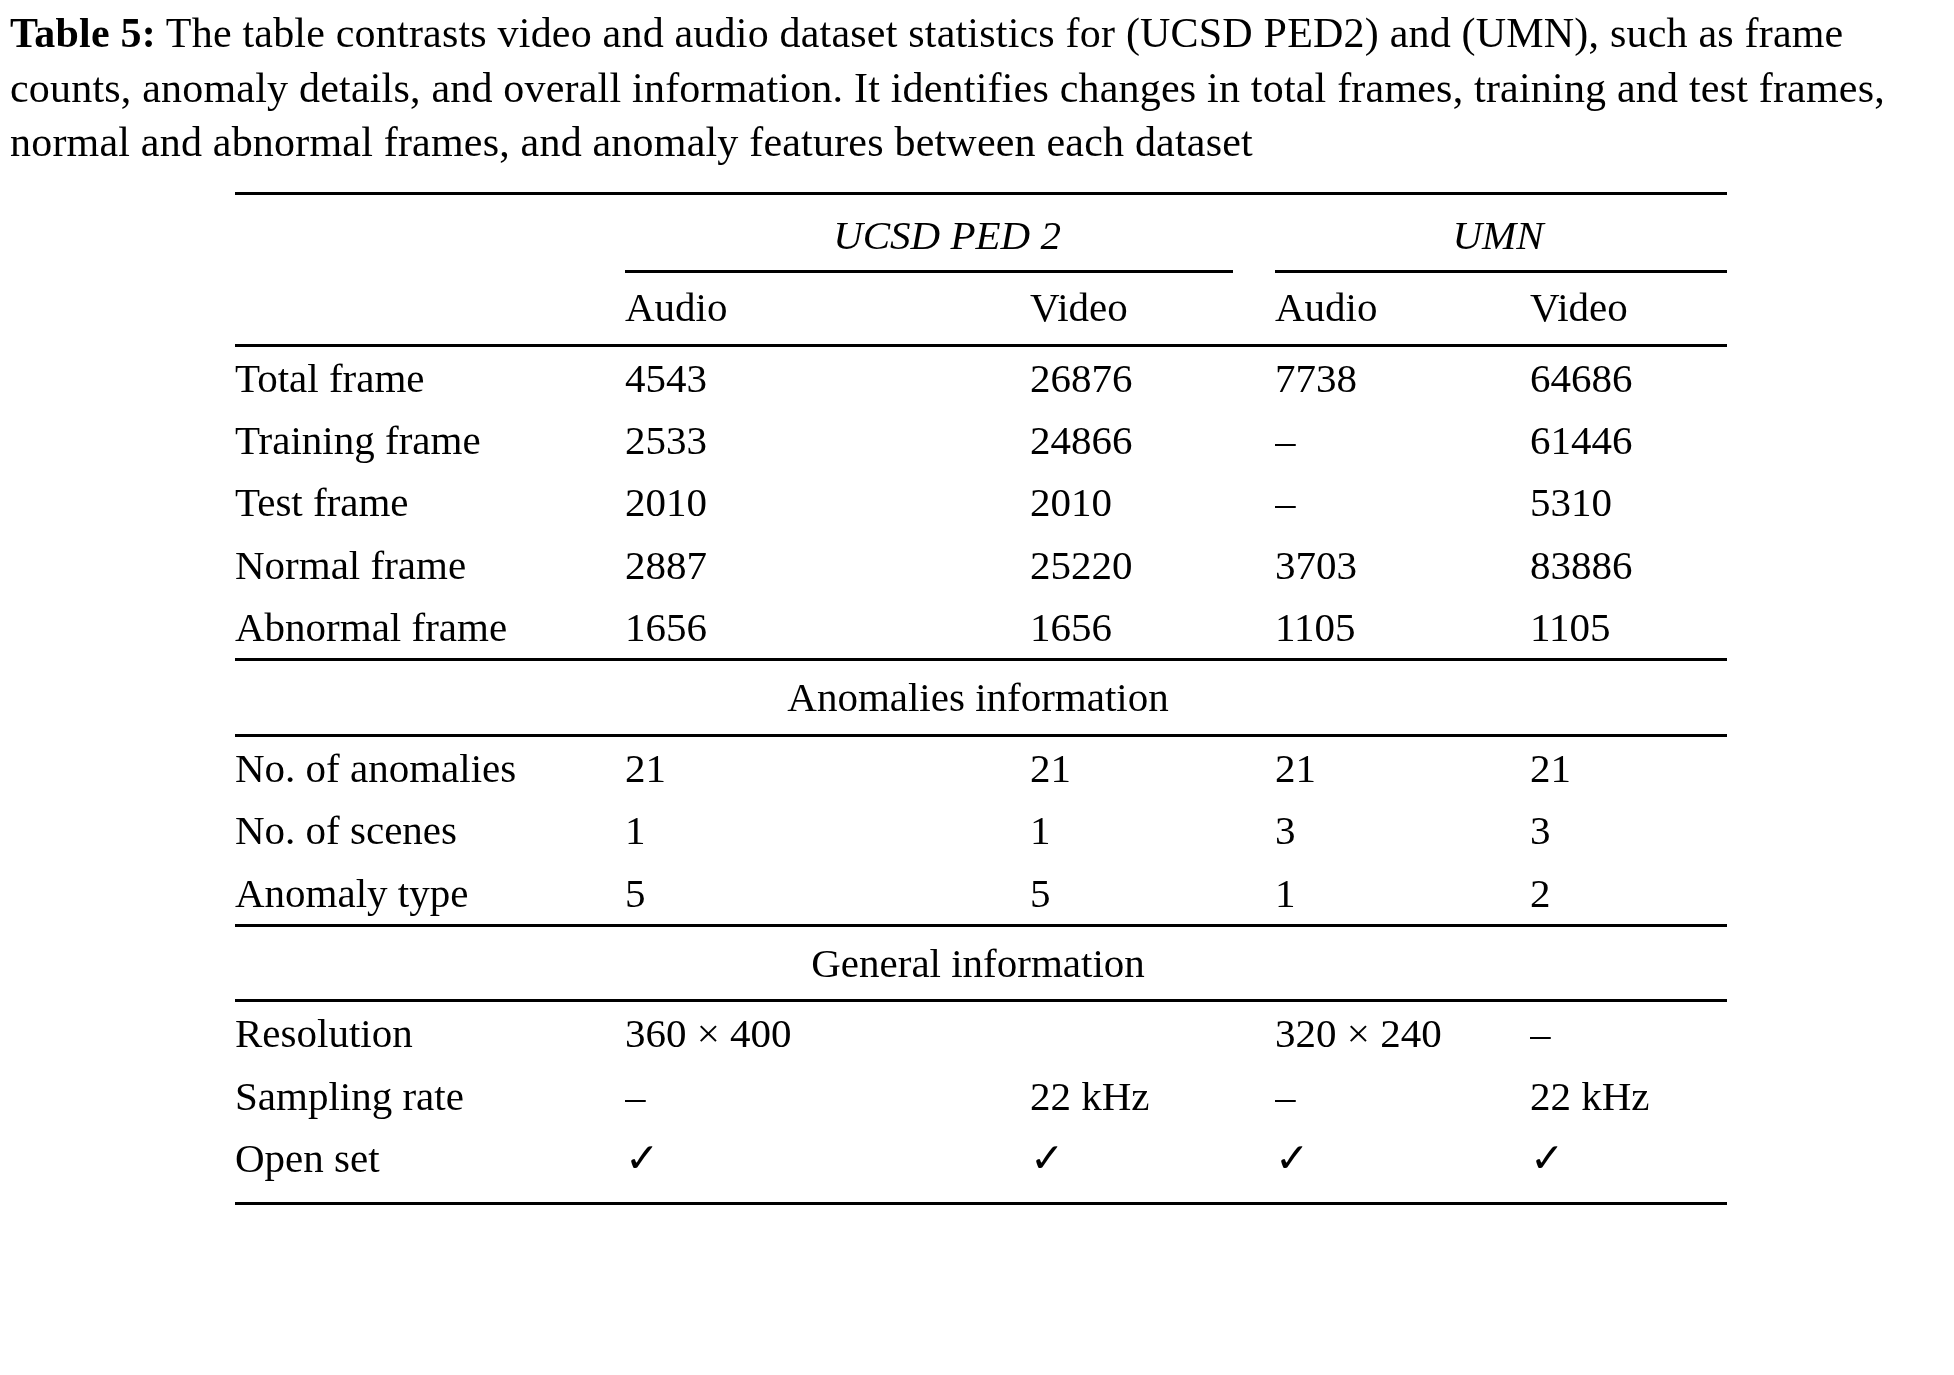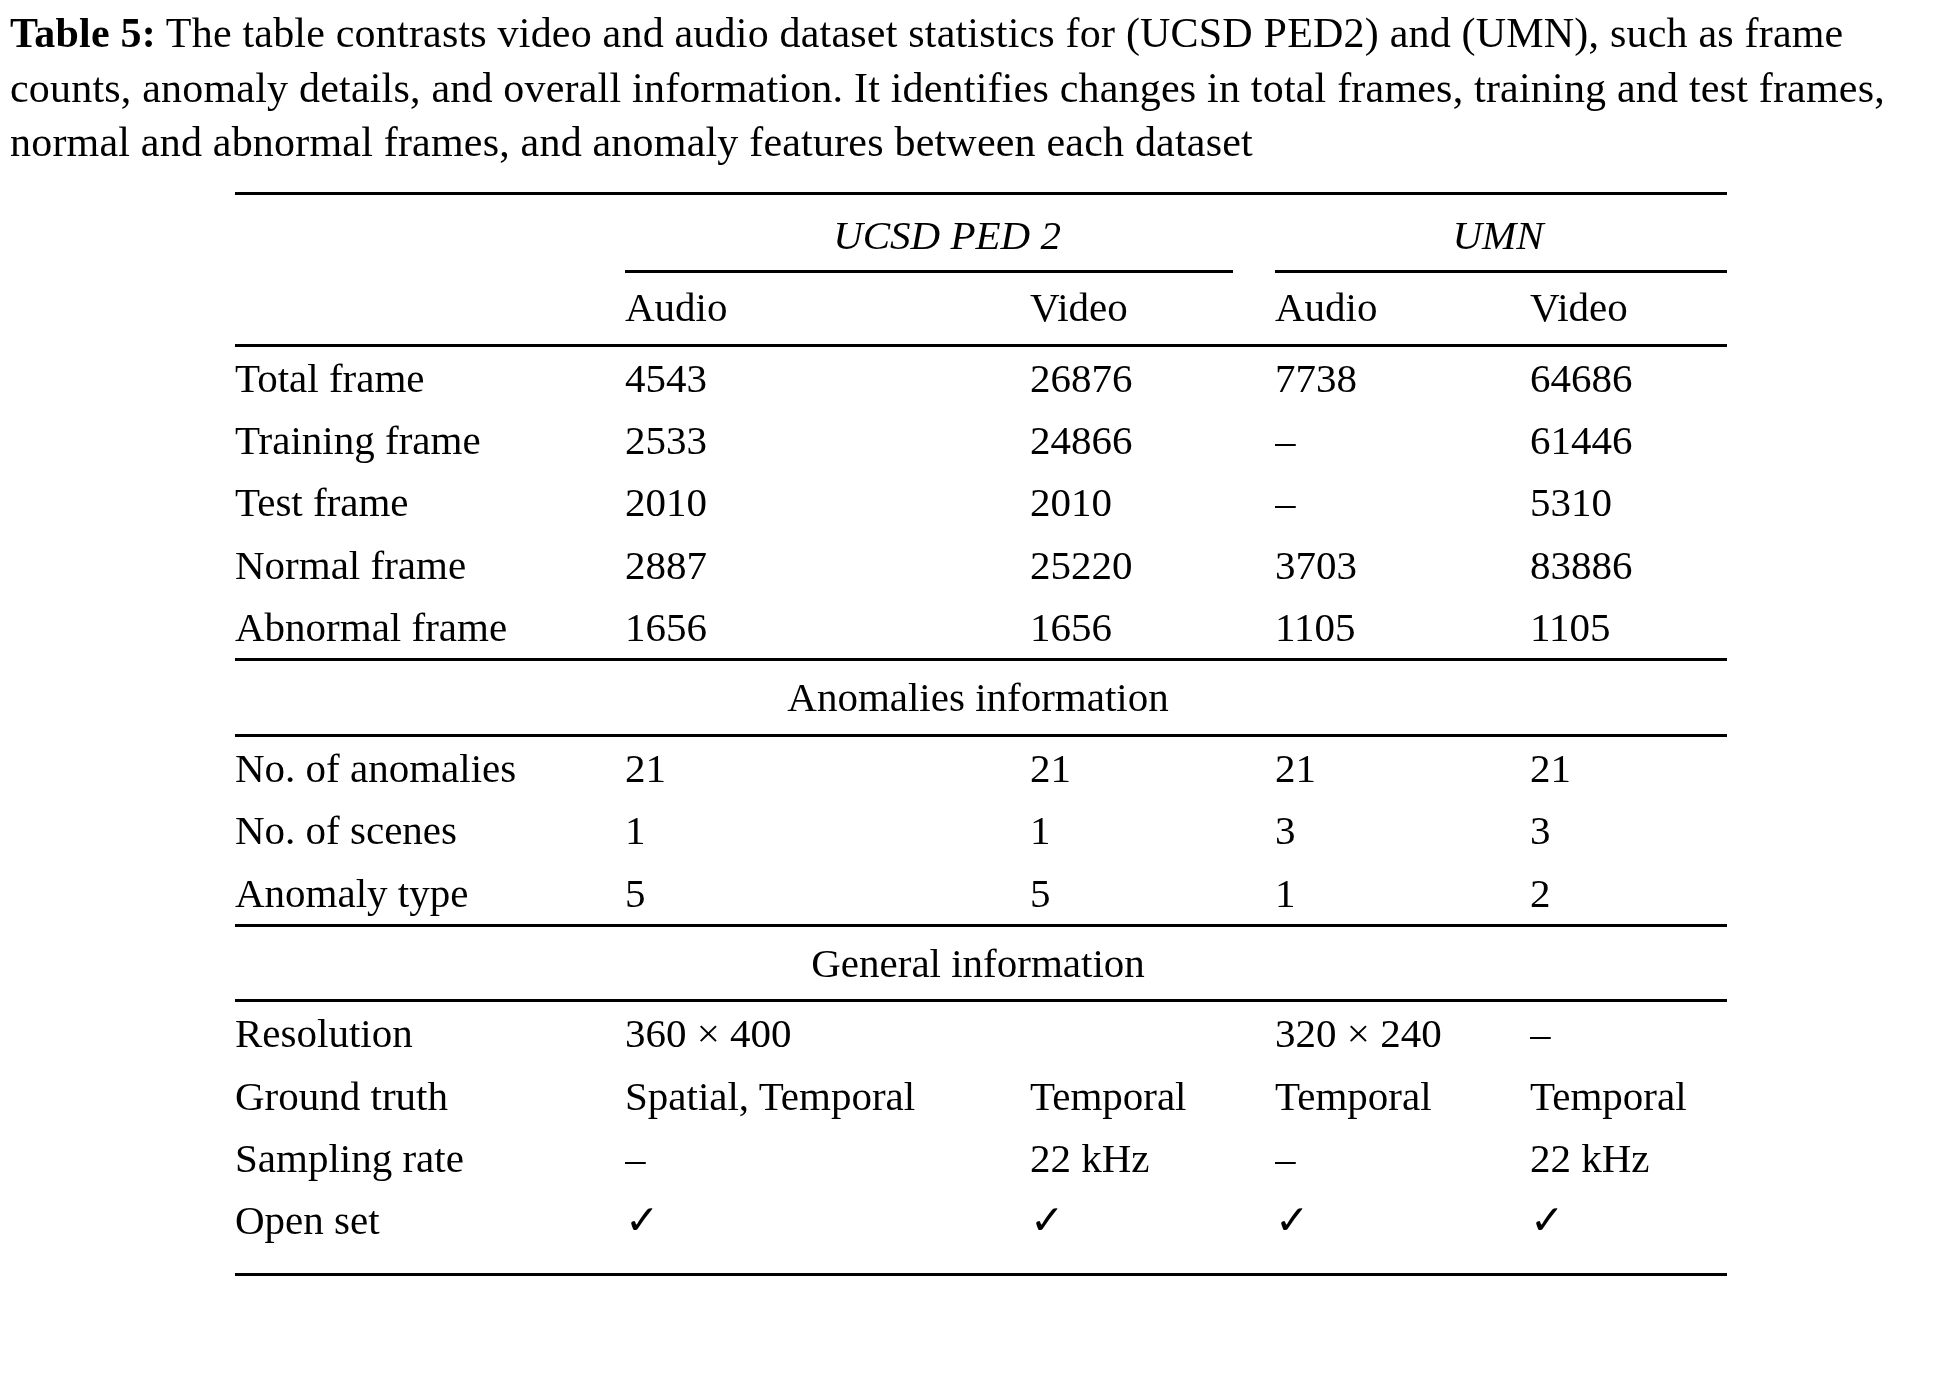--- a/index.html
+++ b/index.html
@@ -65,21 +65,21 @@
   tr.sub-row th { border-bottom: 3px solid #000; padding-top: 10px; padding-bottom: 12px; margin-top: 37px; }
 
   tr.section-row td {
     text-align: center;
     border-top: 3px solid #000;
     border-bottom: 3px solid #000;
     padding-top: 12px;
     padding-bottom: 12px;
   }
 
-  tr.last-row td { border-bottom: 3px solid #000; padding-bottom: 28px; }
+  tr.last-row td { border-bottom: 3px solid #000; padding-bottom: 20px; }
 </style>
 </head>
 <body>
 
 <div class="page">
 
   <p class="caption"><b>Table 5:</b><span> The table contrasts video and audio dataset statistics for (UCSD PED2) and (UMN), such as frame counts, anomaly details, and overall information. It identifies changes in total frames, training and test frames, normal and abnormal frames, and anomaly features between each dataset</span></p>
 
   <table class="stats-table">
     <colgroup>
@@ -170,27 +170,20 @@
         <td colspan="5">General information</td>
       </tr>
       <tr>
         <td>Resolution</td>
         <td>360 × 400</td>
         <td></td>
         <td>320 × 240</td>
         <td>–</td>
       </tr>
       <tr>
-        <td>Ground truth</td>
-        <td>Spatial, Temporal</td>
-        <td>Temporal</td>
-        <td>Temporal</td>
-        <td>Temporal</td>
-      </tr>
-      <tr>
         <td>Sampling rate</td>
         <td>–</td>
         <td>22 kHz</td>
         <td>–</td>
         <td>22 kHz</td>
       </tr>
       <tr class="last-row">
         <td>Open set</td>
         <td>✓</td>
         <td>✓</td>

